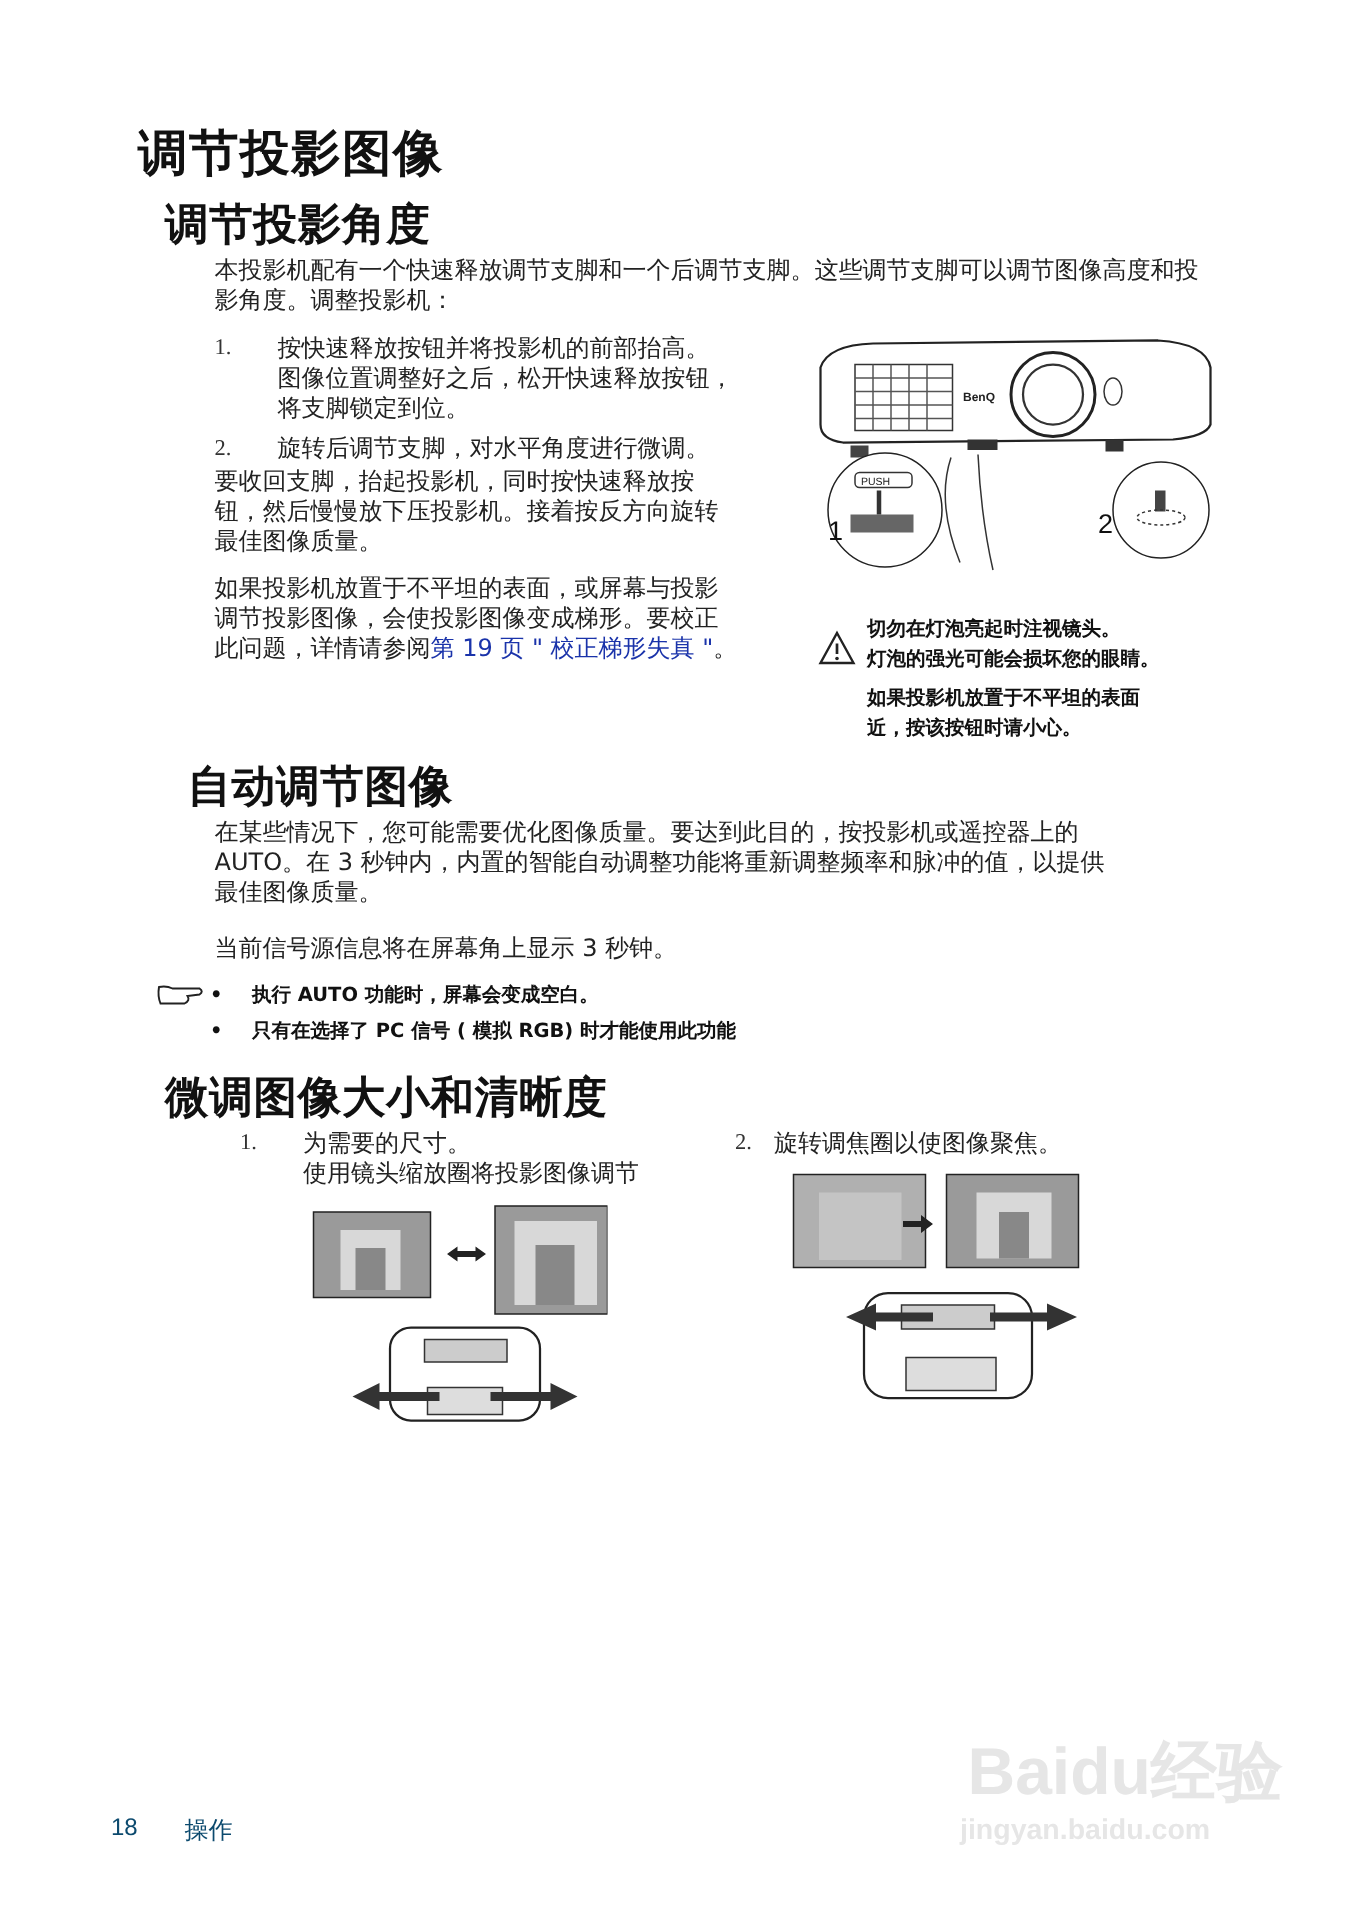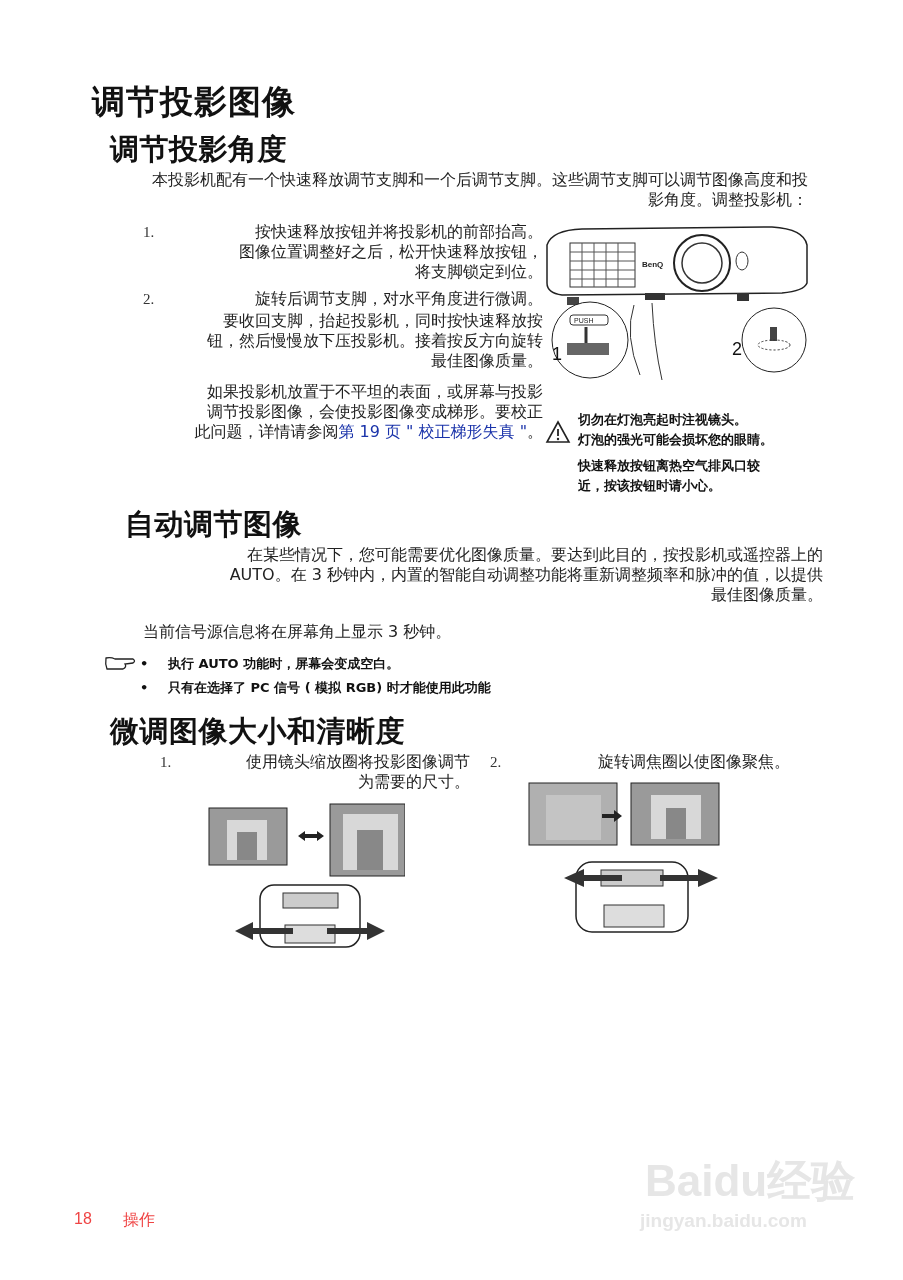--- a/index.html
+++ b/index.html
@@ -1,26 +1,26 @@
 <!DOCTYPE html>
 <html><head>
 <meta charset="utf-8">
 <style>
   html, body { margin:0; padding:0; background:#ffffff; }
   body { width:903px; height:1280px; position:relative; overflow:hidden; color:#1a1a1a;
          font-family: "DejaVu Sans", "Liberation Sans", sans-serif; }
   .abs { position:absolute; }
   .h1 { left:92px; top:80px; font-size:33px; font-weight:bold; letter-spacing:1px; color:#111; }
   .h2 { font-size:29px; font-weight:bold; color:#111; letter-spacing:0.5px; }
-  .p { font-size:16px; line-height:20px; color:#222;text-align:right; }
+  .p { font-size:16px; line-height:20px; color:#222; }
   .num { font-family:"Liberation Serif", serif; font-size:15px; color:#333; }
   .link { color:#1a33aa; }
   .note { font-size:13px; line-height:20px; font-weight:bold; color:#111; }
   .figure { position:absolute; }
-  .footer { font-size:16px; color:#ef4444; }
+  .footer { font-size:16px; color:#0c4a6e; }
   .wm { color:#e6e6e6; font-weight:bold; }
 </style>
 </head>
 <body>
 
 <div class="abs h1">调节投影图像</div>
 
 <div class="abs h2" style="left:110px; top:130px;">调节投影角度</div>
 <div class="abs p" style="left:143px; top:170px; width:665px;">本投影机配有一个快速释放调节支脚和一个后调节支脚。这些调节支脚可以调节图像高度和投影角度。调整投影机：</div>
 
@@ -88,21 +88,21 @@
 <div class="abs" style="left:545px; top:420px;">
   <svg width="26" height="24" viewBox="0 0 26 24">
       <path d="M13 2 L24 22 L2 22 Z" fill="none" stroke="#222" stroke-width="1.6"></path>
       <line x1="13" y1="9" x2="13" y2="16" stroke="#222" stroke-width="1.8"></line>
       <circle cx="13" cy="19" r="1.2" fill="#222"></circle>
     </svg>
 </div>
 <div class="abs note" style="left:578px; top:410px; width:235px;">
   <div>切勿在灯泡亮起时注视镜头。</div>
   <div>灯泡的强光可能会损坏您的眼睛。</div>
-  <div style="margin-top:6px;">快速释放按钮离热空气排风口较</div>
+  <div style="margin-top:6px;">如果投影机放置于不平坦的表面</div>
   <div>近，按该按钮时请小心。</div>
 </div>
 
 <div class="abs h2" style="left:110px; top:505px;margin-left:15px;">自动调节图像</div>
 <div class="abs p" style="left:143px; top:545px; width:680px;">
   <div>在某些情况下，您可能需要优化图像质量。要达到此目的，按投影机或遥控器上的</div>
   <div>AUTO。在 3 秒钟内，内置的智能自动调整功能将重新调整频率和脉冲的值，以提供</div>
   <div>最佳图像质量。</div>
 </div>
 <div class="abs p" style="left:143px; top:622px;">当前信号源信息将在屏幕角上显示 3 秒钟。</div>
@@ -114,22 +114,22 @@
 </div>
 <div class="abs note" style="left:140px; top:654px;">
   <div><span style="display:inline-block;width:28px;">•</span><span>执行 AUTO 功能时，屏幕会变成空白。</span></div>
   <div style="margin-top:4px;"><span style="display:inline-block;width:28px;">•</span><span>只有在选择了 PC 信号 ( 模拟 RGB) 时才能使用此功能</span></div>
 </div>
 
 <div class="abs h2" style="left:110px; top:712px;">微调图像大小和清晰度</div>
 <div class="abs p" style="left:160px; top:752px; width:310px;">
   <span class="num abs" style="left:0; top:0;">1.</span>
   <div style="margin-left:42px;">
+    <div>为需要的尺寸。</div>
     <div>使用镜头缩放圈将投影图像调节</div>
-    <div>为需要的尺寸。</div>
   </div>
 </div>
 <div class="abs p" style="left:490px; top:752px; width:300px;">
   <span class="num abs" style="left:0; top:0;">2.</span>
   <div style="margin-left:26px;">旋转调焦圈以使图像聚焦。</div>
 </div>
 
 <div class="figure" style="left:205px; top:800px; width:200px; height:150px;">
   <svg width="200" height="150" viewBox="0 0 200 150">
     <rect x="4" y="8" width="78" height="57" fill="#9a9a9a" stroke="#222"></rect>

